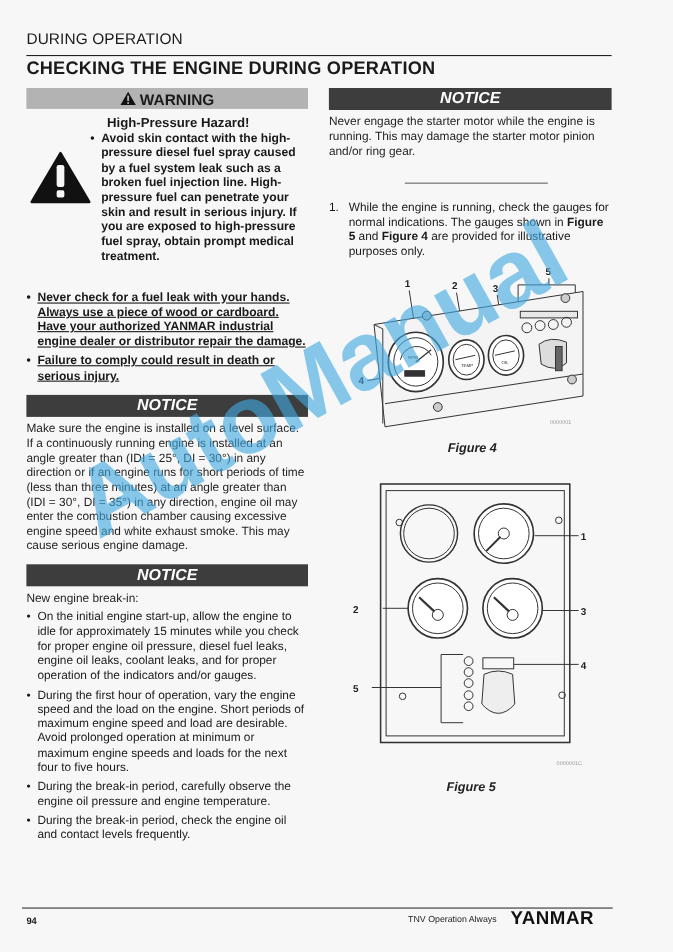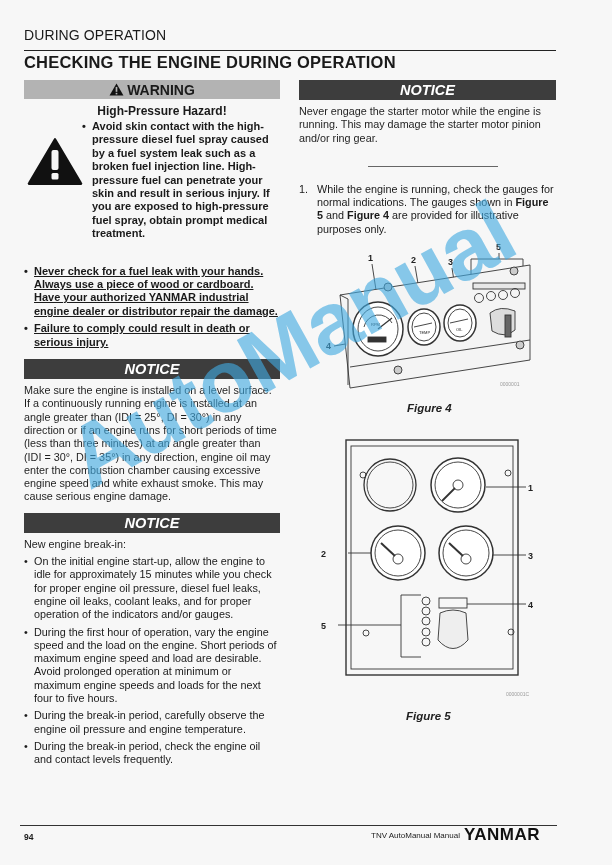--- a/index.html
+++ b/index.html
@@ -210,15 +210,15 @@
       <text x="3" y="194" font-family="Liberation Sans, sans-serif" font-size="9" font-weight="bold" fill="#222" stroke="none">5</text>
     </g>
   </svg>
   <div class="fig-code" style="left:506px;top:691px;">0000001C</div>
   <div class="figure-caption" style="left:406px;top:710px;">Figure 5</div>
 
   <div class="watermark">AutoManual</div>
 
   <div class="footer-rule"></div>
   <div class="page-num">94</div>
-  <div class="manual-name">TNV AutoManual Manual</div>
+  <div class="manual-name">TNV Operation Always</div>
   <div class="brand">YANMAR</div>
 </div>
 
 </body></html>

